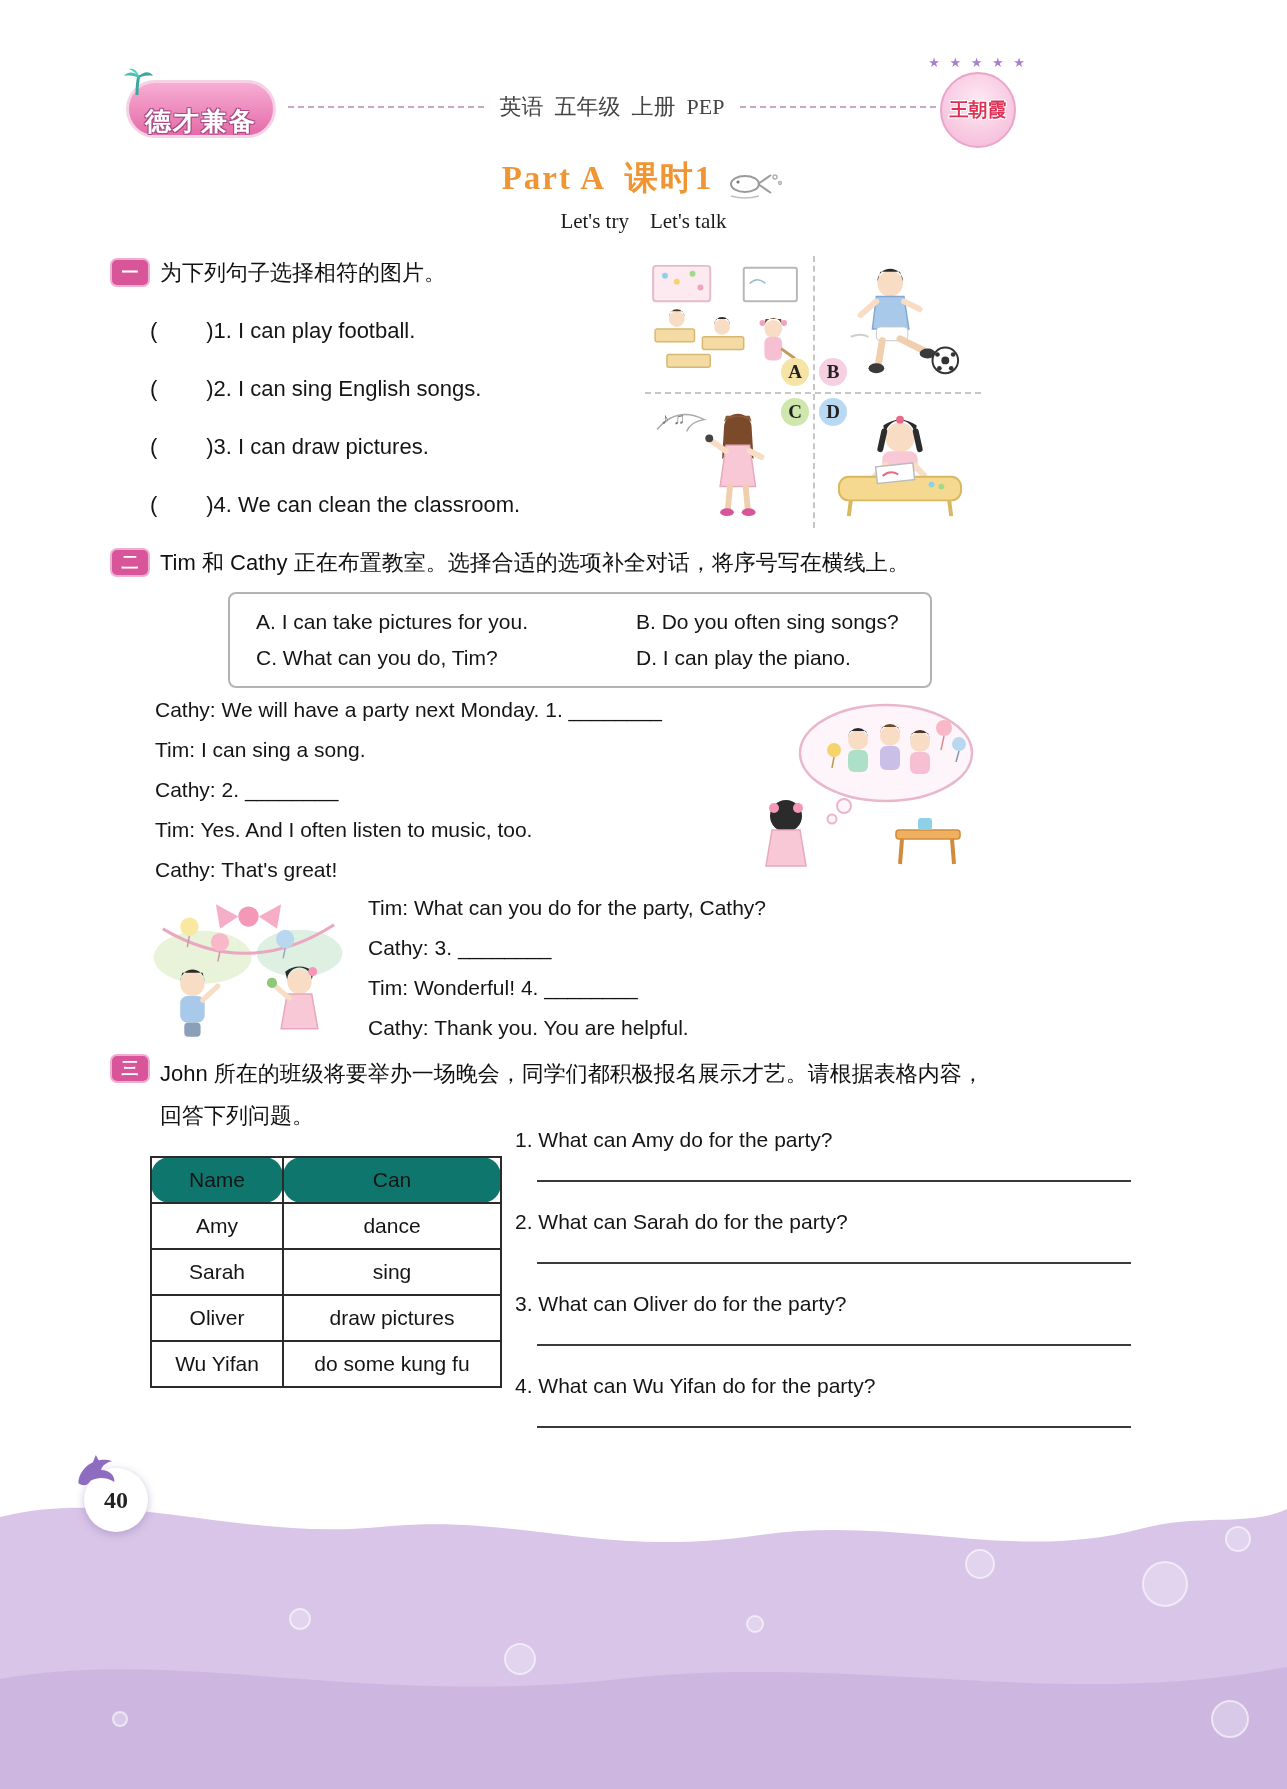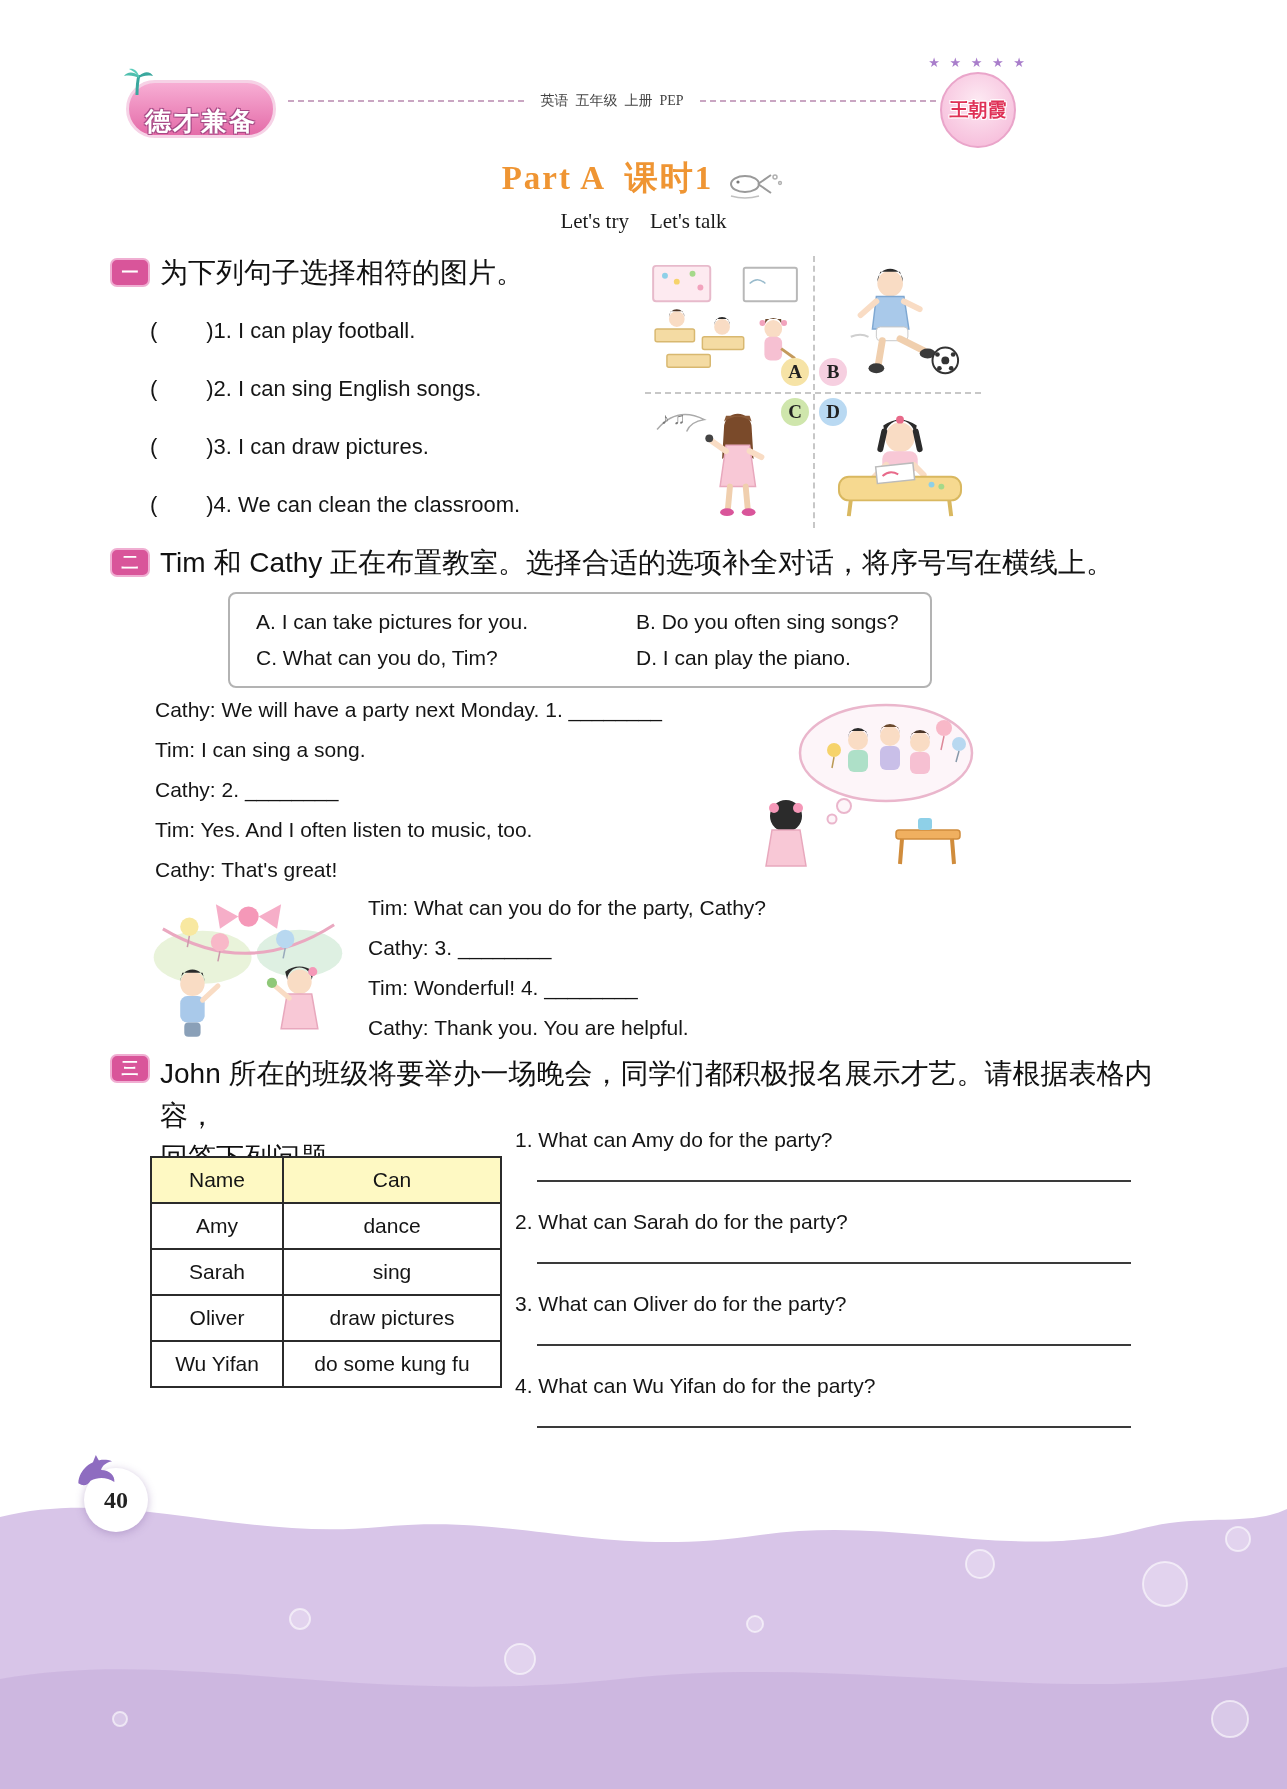--- a/index.html
+++ b/index.html
@@ -8,40 +8,40 @@
 
   
   .logo-left { position:absolute; left:126px; top:80px; width:150px; height:58px;
     background:linear-gradient(180deg,#f7aed4,#e46ba8); border:3px solid #f6d2e6; border-radius:30px;
     display:flex; align-items:center; justify-content:center; }
   .logo-left span { color:#fff; font-weight:bold; font-size:26px; letter-spacing:2px;
     text-shadow:1px 1px 0 #a84a86, -1px 1px 0 #a84a86, 1px -1px 0 #a84a86, -1px -1px 0 #a84a86;margin-top:24px; }
   .palm { position:absolute; left:-8px; top:-16px; }
   .header-line { position:absolute; left:288px; top:92px; width:648px; display:flex; align-items:center; }
   .dash { flex:1; border-top:2px dashed #c9a6c2; height:0; }
-  .header-center { padding:0 16px; font-family:"Liberation Serif",serif; font-size:14px; color:#444; white-space:pre; }
+  .header-center { padding:0 16px; font-family:"Liberation Serif",serif; font-size:22px; color:#444; white-space:pre; }
   .logo-right { position:absolute; left:922px; top:56px; width:112px; text-align:center; }
   .logo-right .stars { color:#a97ecb; font-size:13px; letter-spacing:3px; line-height:14px; }
   .logo-right .seal { width:76px; height:76px; margin:2px auto 0; border-radius:50%;
     background:radial-gradient(circle at 50% 38%, #fdeaf3, #f5b4d6); border:2px solid #eaa5ca;
     display:flex; align-items:center; justify-content:center; }
   .logo-right .seal span { color:#df3156; font-weight:bold; font-size:19px;
     text-shadow:1px 1px 0 #fff,-1px -1px 0 #fff,1px -1px 0 #fff,-1px 1px 0 #fff; }
 
   
   .title-block { position:absolute; left:0; top:156px; width:100%; text-align:center; }
   .title-main { display:inline-block; font-family:"Liberation Serif",serif; font-weight:bold;
     font-size:33px; color:#ef9533; letter-spacing:2px; white-space:pre; }
   .fish { vertical-align:middle; margin-left:10px; }
   .title-sub { margin-top:8px; font-family:"Liberation Serif",serif; font-size:21px; color:#1a1a1a; white-space:pre;text-align:center; }
 
   
   .badge { position:absolute; width:40px; height:29px; background:#d9559a; border:2px solid #f0aed2;
     border-radius:7px; color:#fff; font-size:17px; font-weight:bold; text-align:center; line-height:26px; }
-  .instr { position:absolute; font-size:28px; color:#111; line-height:32px; white-space:pre-wrap; }
+  .instr { position:absolute; font-size:22px; color:#111; line-height:32px; white-space:pre-wrap; }
   .eng { font-size:22px; color:#151515; white-space:pre; }
 
   
   .item { position:absolute; left:150px; }
   .pic-grid { position:absolute; left:645px; top:256px; width:336px; height:272px; }
   .pg-v { position:absolute; left:50%; top:0; bottom:0; border-left:2px dashed #c7c7c7; }
   .pg-h { position:absolute; top:50%; left:0; right:0; border-top:2px dashed #c7c7c7; }
   .cell { position:absolute; width:158px; height:128px; }
   .chip { position:absolute; width:28px; height:28px; border-radius:50%; text-align:center; line-height:28px;
     font-family:"Liberation Serif",serif; font-weight:bold; font-size:19px; color:#222; }
@@ -51,21 +51,21 @@
     border:2px solid #b3b3b3; border-radius:8px; padding:14px 26px;
     display:grid; grid-template-columns:380px auto; row-gap:12px; align-content:center; }
   .opt { font-size:21px; color:#151515; white-space:pre; }
   .dialog { position:absolute; }
   .dialog div { line-height:40px; font-size:21px; color:#151515; white-space:pre; }
 
   
   .talent-table { position:absolute; left:150px; top:1156px; border-collapse:collapse; }
   .talent-table th, .talent-table td { border:2px solid #2b2b2b; font-size:21px; text-align:center;
     height:46px; font-weight:normal; color:#151515; }
-  .talent-table th { background:#fef9c3; }
+  .talent-table th { background:#0f766e;border-radius:19px; }
   .col-name { width:132px; } .col-can { width:218px; }
   .questions { position:absolute; left:515px; top:1126px; width:620px; }
   .q-block { margin-bottom:0; }
   .q-text { font-size:21px; color:#151515; line-height:28px; white-space:pre; }
   .answer-line { border-bottom:2px solid #3a3a3a; width:594px; margin:26px 0 26px 22px; height:0; }
 
   
   .footer-wave { position:absolute; left:0; bottom:0; width:1287px; height:320px; }
   .page-badge { position:absolute; left:84px; top:1468px; width:64px; height:64px; background:#fff;
     border-radius:50%; box-shadow:0 2px 8px rgba(140,110,170,.45); text-align:center; }

